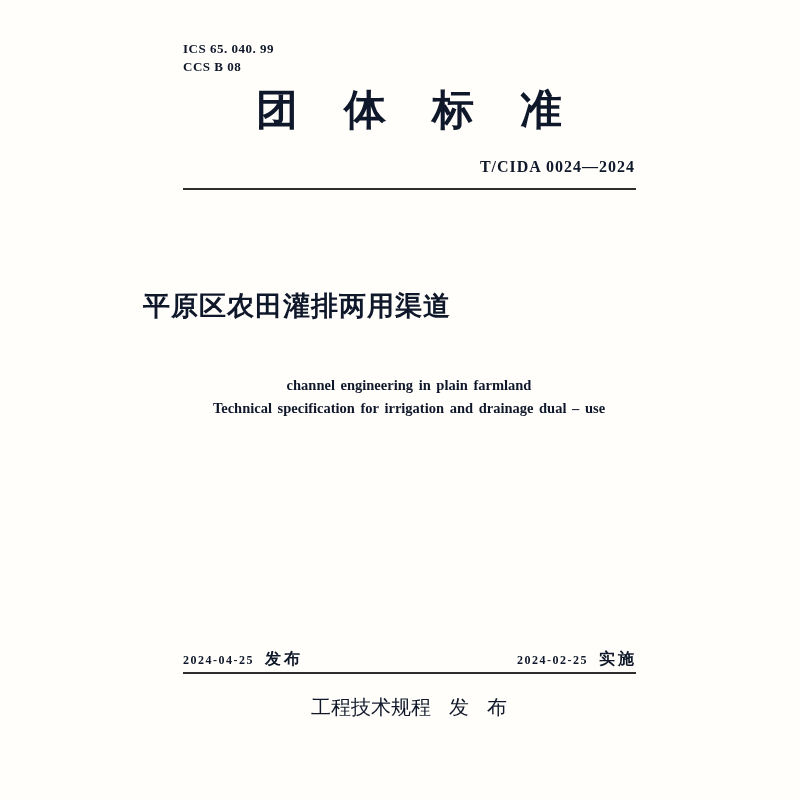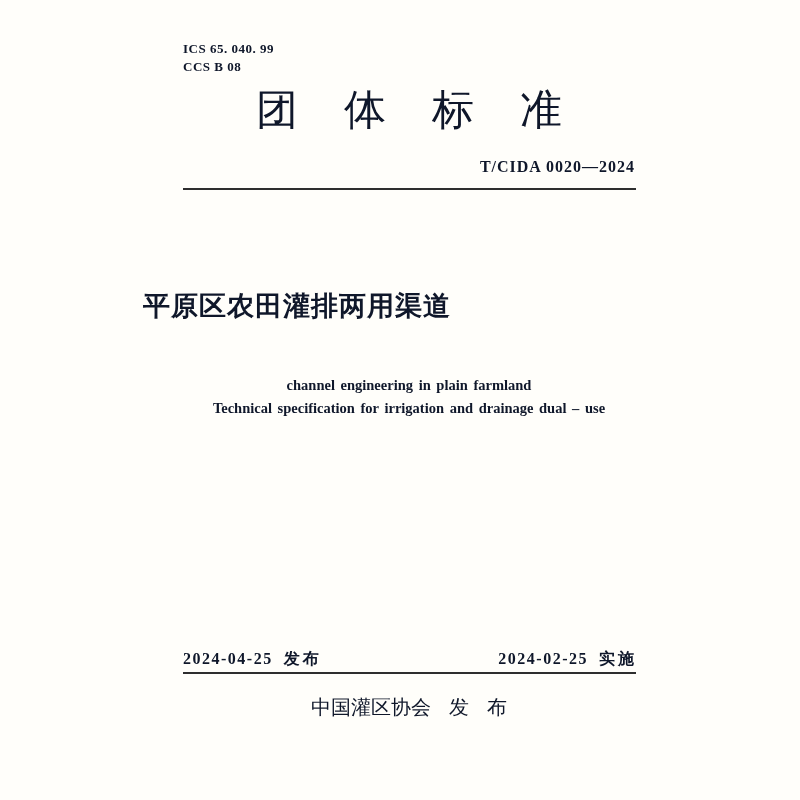--- a/index.html
+++ b/index.html
@@ -20,21 +20,21 @@
     font-size: 13px;
     line-height: 18px;
     letter-spacing: 0.5px;
   }
 
   .doc-category {
     left: 183px; top: 82px;
     width: 452px;
     text-align: center;
     font-family: "Liberation Sans", sans-serif;
-    font-weight: normal;
+    font-weight: bold;
     font-size: 42px;
     letter-spacing: 46px;
     text-indent: 46px;
     white-space: nowrap;
   }
 
   .standard-number {
     left: 183px; top: 158px;
     width: 452px;
     text-align: right;
@@ -77,21 +77,21 @@
 
   .dates-row {
     left: 183px; top: 649px;
     width: 454px;
     display: flex;
     justify-content: space-between;
     align-items: baseline;
   }
   .date-text {
     font-weight: bold;
-    font-size: 16px;
+    font-size: 12px;
     letter-spacing: 1.5px;
     white-space: nowrap;
   }
   .date-label {
     font-family: "Liberation Sans", sans-serif;
     font-weight: bold;
     font-size: 16px;
     letter-spacing: 3px;
     margin-left: 7px;
   }
@@ -114,21 +114,21 @@
 
 <div class="page">
 
   <div class="abs ics-block">
     <div>ICS 65. 040. 99</div>
     <div>CCS B 08</div>
   </div>
 
   <div class="abs doc-category">团体标准</div>
 
-  <div class="abs standard-number">T/CIDA 0020—2024</div>
+  <div class="abs standard-number">T/CIDA 0024—2024</div>
 
   <div class="abs rule rule-top"></div>
 
   <div class="abs title-zh">
     <div>平原区农田灌排两用渠道</div>
   </div>
 
   <div class="abs title-en">
     <div>channel engineering in plain farmland</div>
     <div>Technical specification for irrigation and drainage dual – use</div>
@@ -141,16 +141,16 @@
     </div>
     <div>
       <span class="date-text">2024-02-25</span>
       <span class="date-label">实施</span>
     </div>
   </div>
 
   <div class="abs rule rule-bottom"></div>
 
   <div class="abs publisher">
-    <span>中国灌区协会</span><span class="publisher-action">发布</span>
+    <span>工程技术规程</span><span class="publisher-action">发布</span>
   </div>
 
 </div>
 
 </body></html>

